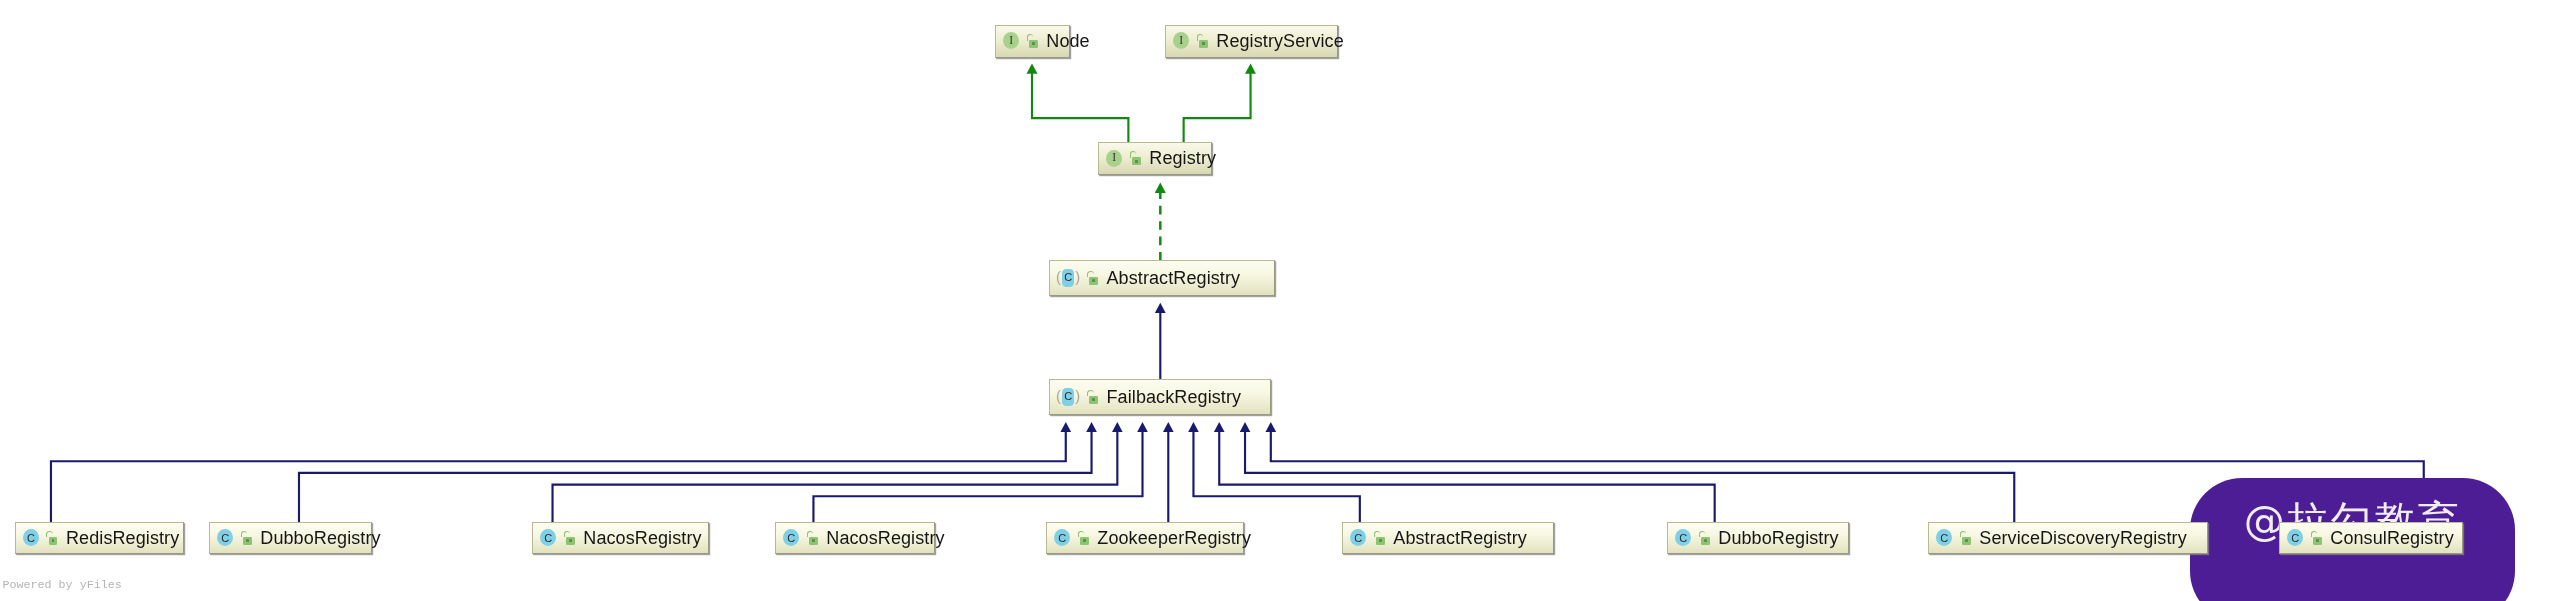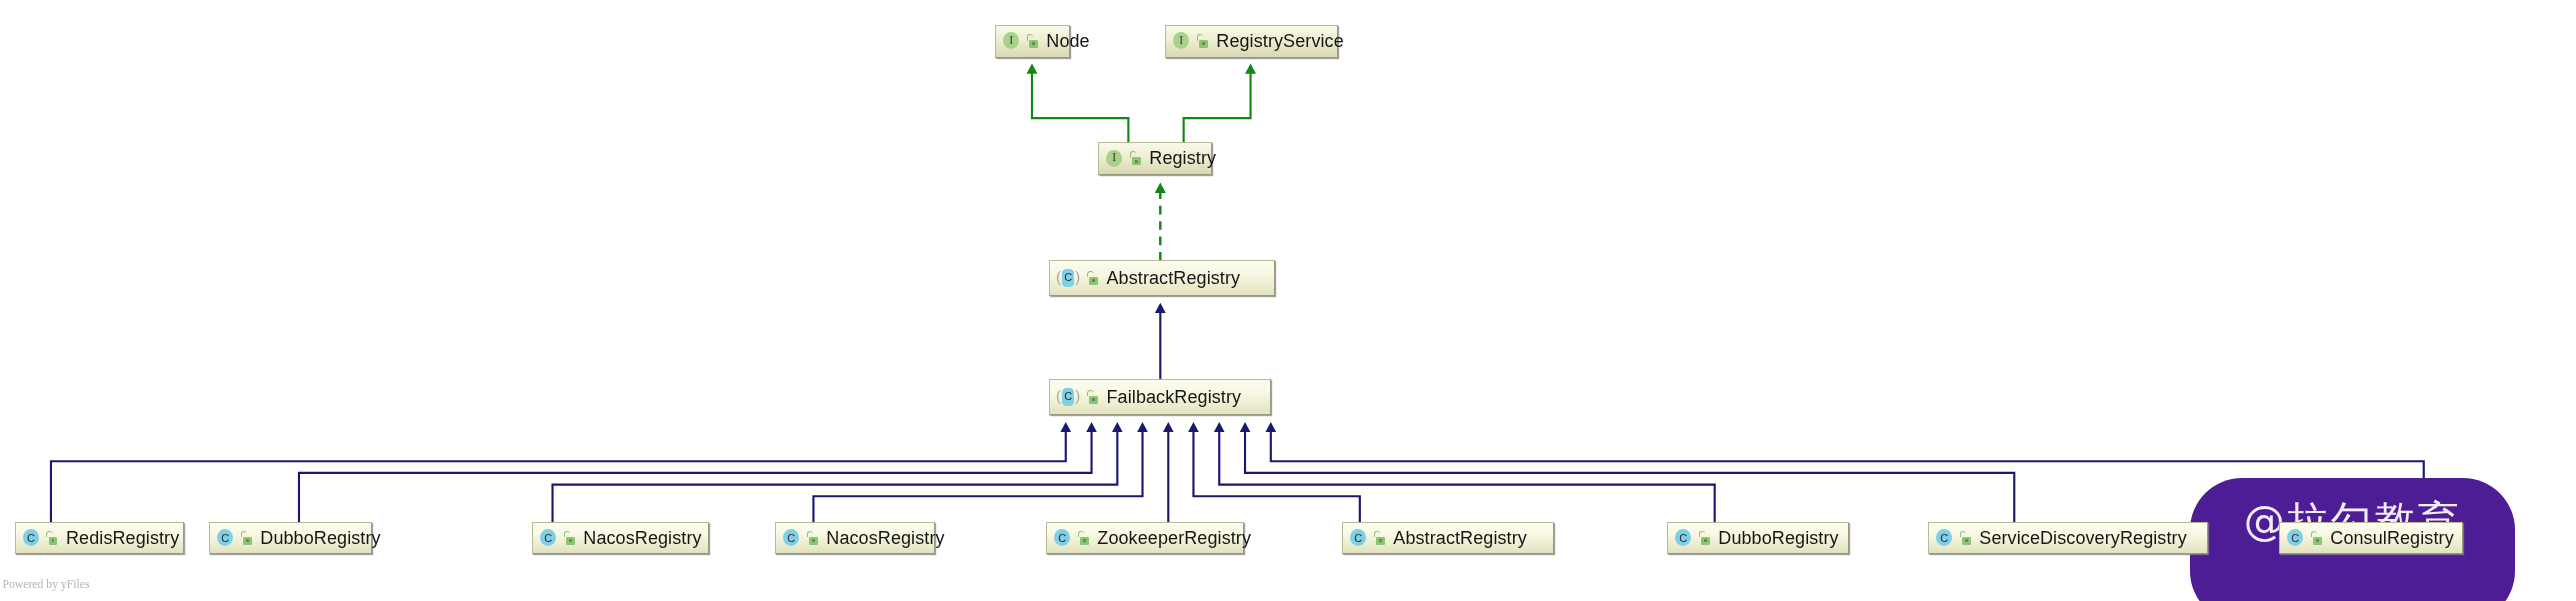--- a/index.html
+++ b/index.html
@@ -187,21 +187,21 @@
     white-space: nowrap;
   }
 
   
   #credit {
     position: absolute;
     left: 2.5px;
     top: 578px;
     font-size: 11.7px;
     color: #b4b4b4;
-    font-family: Liberation Serif, serif;
+    font-family: Liberation Mono, monospace;
     z-index: 9;
   }
 </style>
 </head>
 <body>
 
 <svg id="canvas" viewBox="0 0 4196 980" xmlns="http://www.w3.org/2000/svg">
   <defs>
     <marker id="ah-green" markerWidth="20" markerHeight="18" refX="2" refY="9" orient="auto" markerUnits="userSpaceOnUse">
       <path d="M0,0 L0,18 L17,9 Z" fill="#118811"></path>

